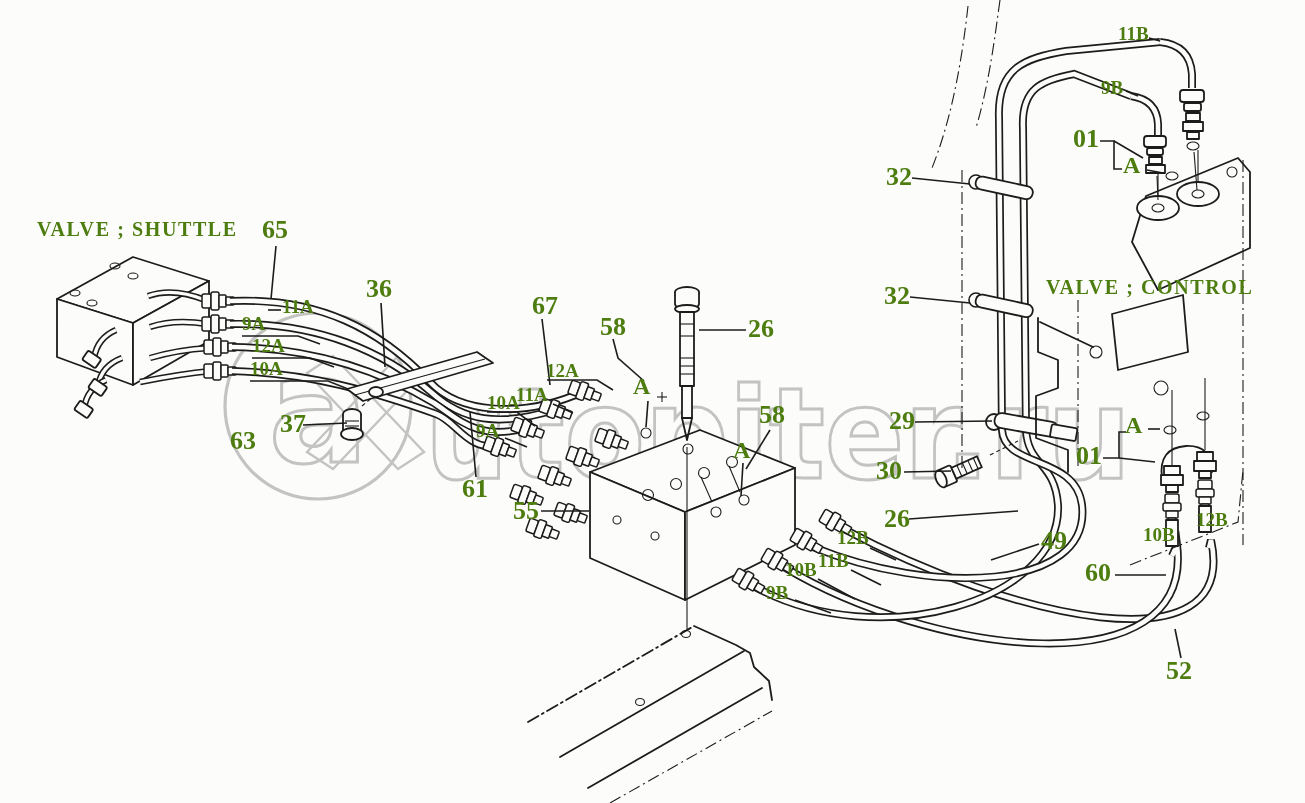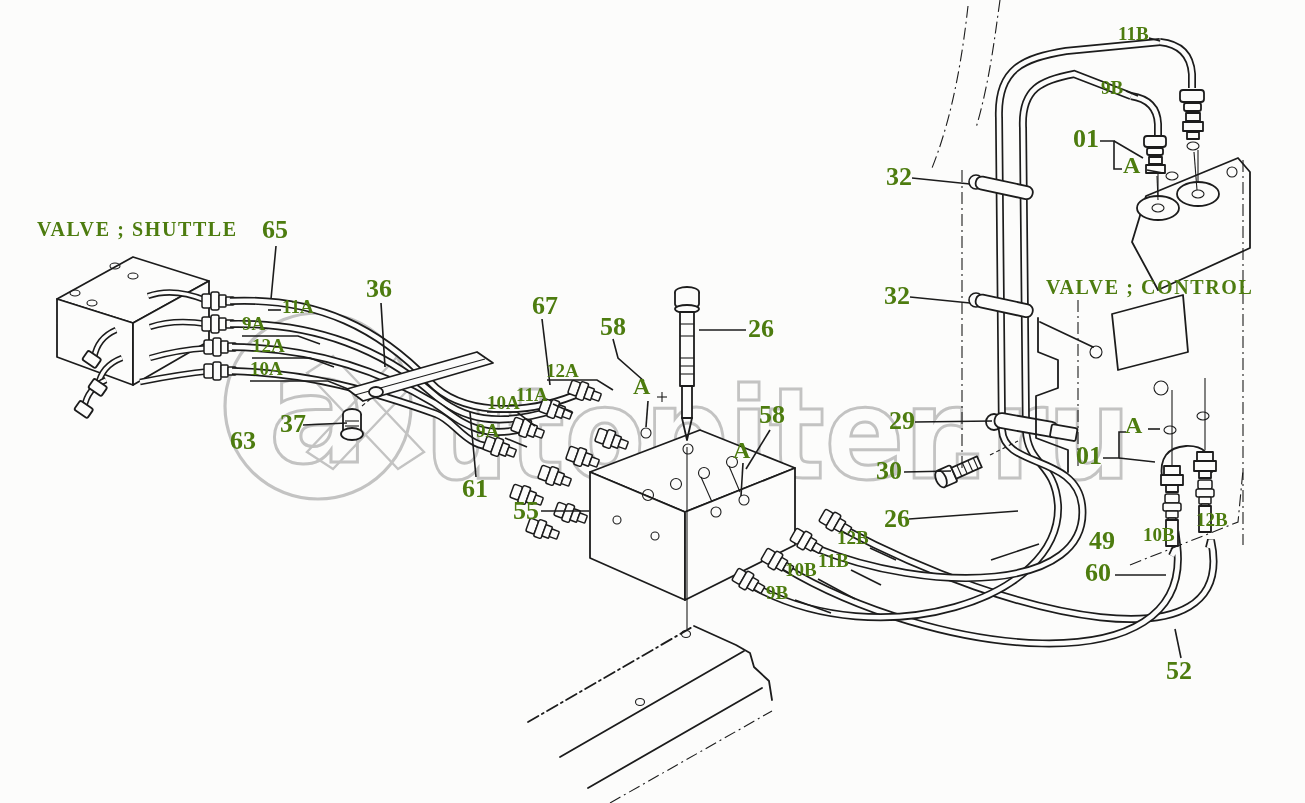--- a/index.html
+++ b/index.html
@@ -336,21 +336,21 @@
       <div class="lbl small" style="left: 476px; top: 421px;">9A</div>
       <div class="lbl aLbl" style="left: 633px; top: 374px;">A</div>
       <div class="lbl big" style="left: 759px; top: 402px;">58</div>
       <div class="lbl aLbl" style="left: 733px; top: 438px;">A</div>
       <div class="lbl big" style="left: 513px; top: 498px;">55</div>
       <div class="lbl big" style="left: 886px; top: 164px;">32</div>
       <div class="lbl big" style="left: 884px; top: 283px;">32</div>
       <div class="lbl big" style="left: 889px; top: 408px;">29</div>
       <div class="lbl big" style="left: 876px; top: 458px;">30</div>
       <div class="lbl big" style="left: 884px; top: 506px;">26</div>
-      <div class="lbl big" style="left: 1089px; top: 528px;">49</div>
+      <div class="lbl big" style="left: 1041px; top: 528px;">49</div>
       <div class="lbl small" style="left: 837px; top: 528px;">12B</div>
       <div class="lbl small" style="left: 818px; top: 551px;">11B</div>
       <div class="lbl small" style="left: 785px; top: 560px;">10B</div>
       <div class="lbl small" style="left: 766px; top: 583px;">9B</div>
       <div class="lbl big" style="left: 1085px; top: 560px;">60</div>
       <div class="lbl small" style="left: 1143px; top: 525px;">10B</div>
       <div class="lbl small" style="left: 1196px; top: 510px;">12B</div>
       <div class="lbl big" style="left: 1166px; top: 658px;">52</div>
       <div class="lbl small" style="left: 1118px; top: 24px;">11B</div>
       <div class="lbl small" style="left: 1101px; top: 78px;">9B</div>

